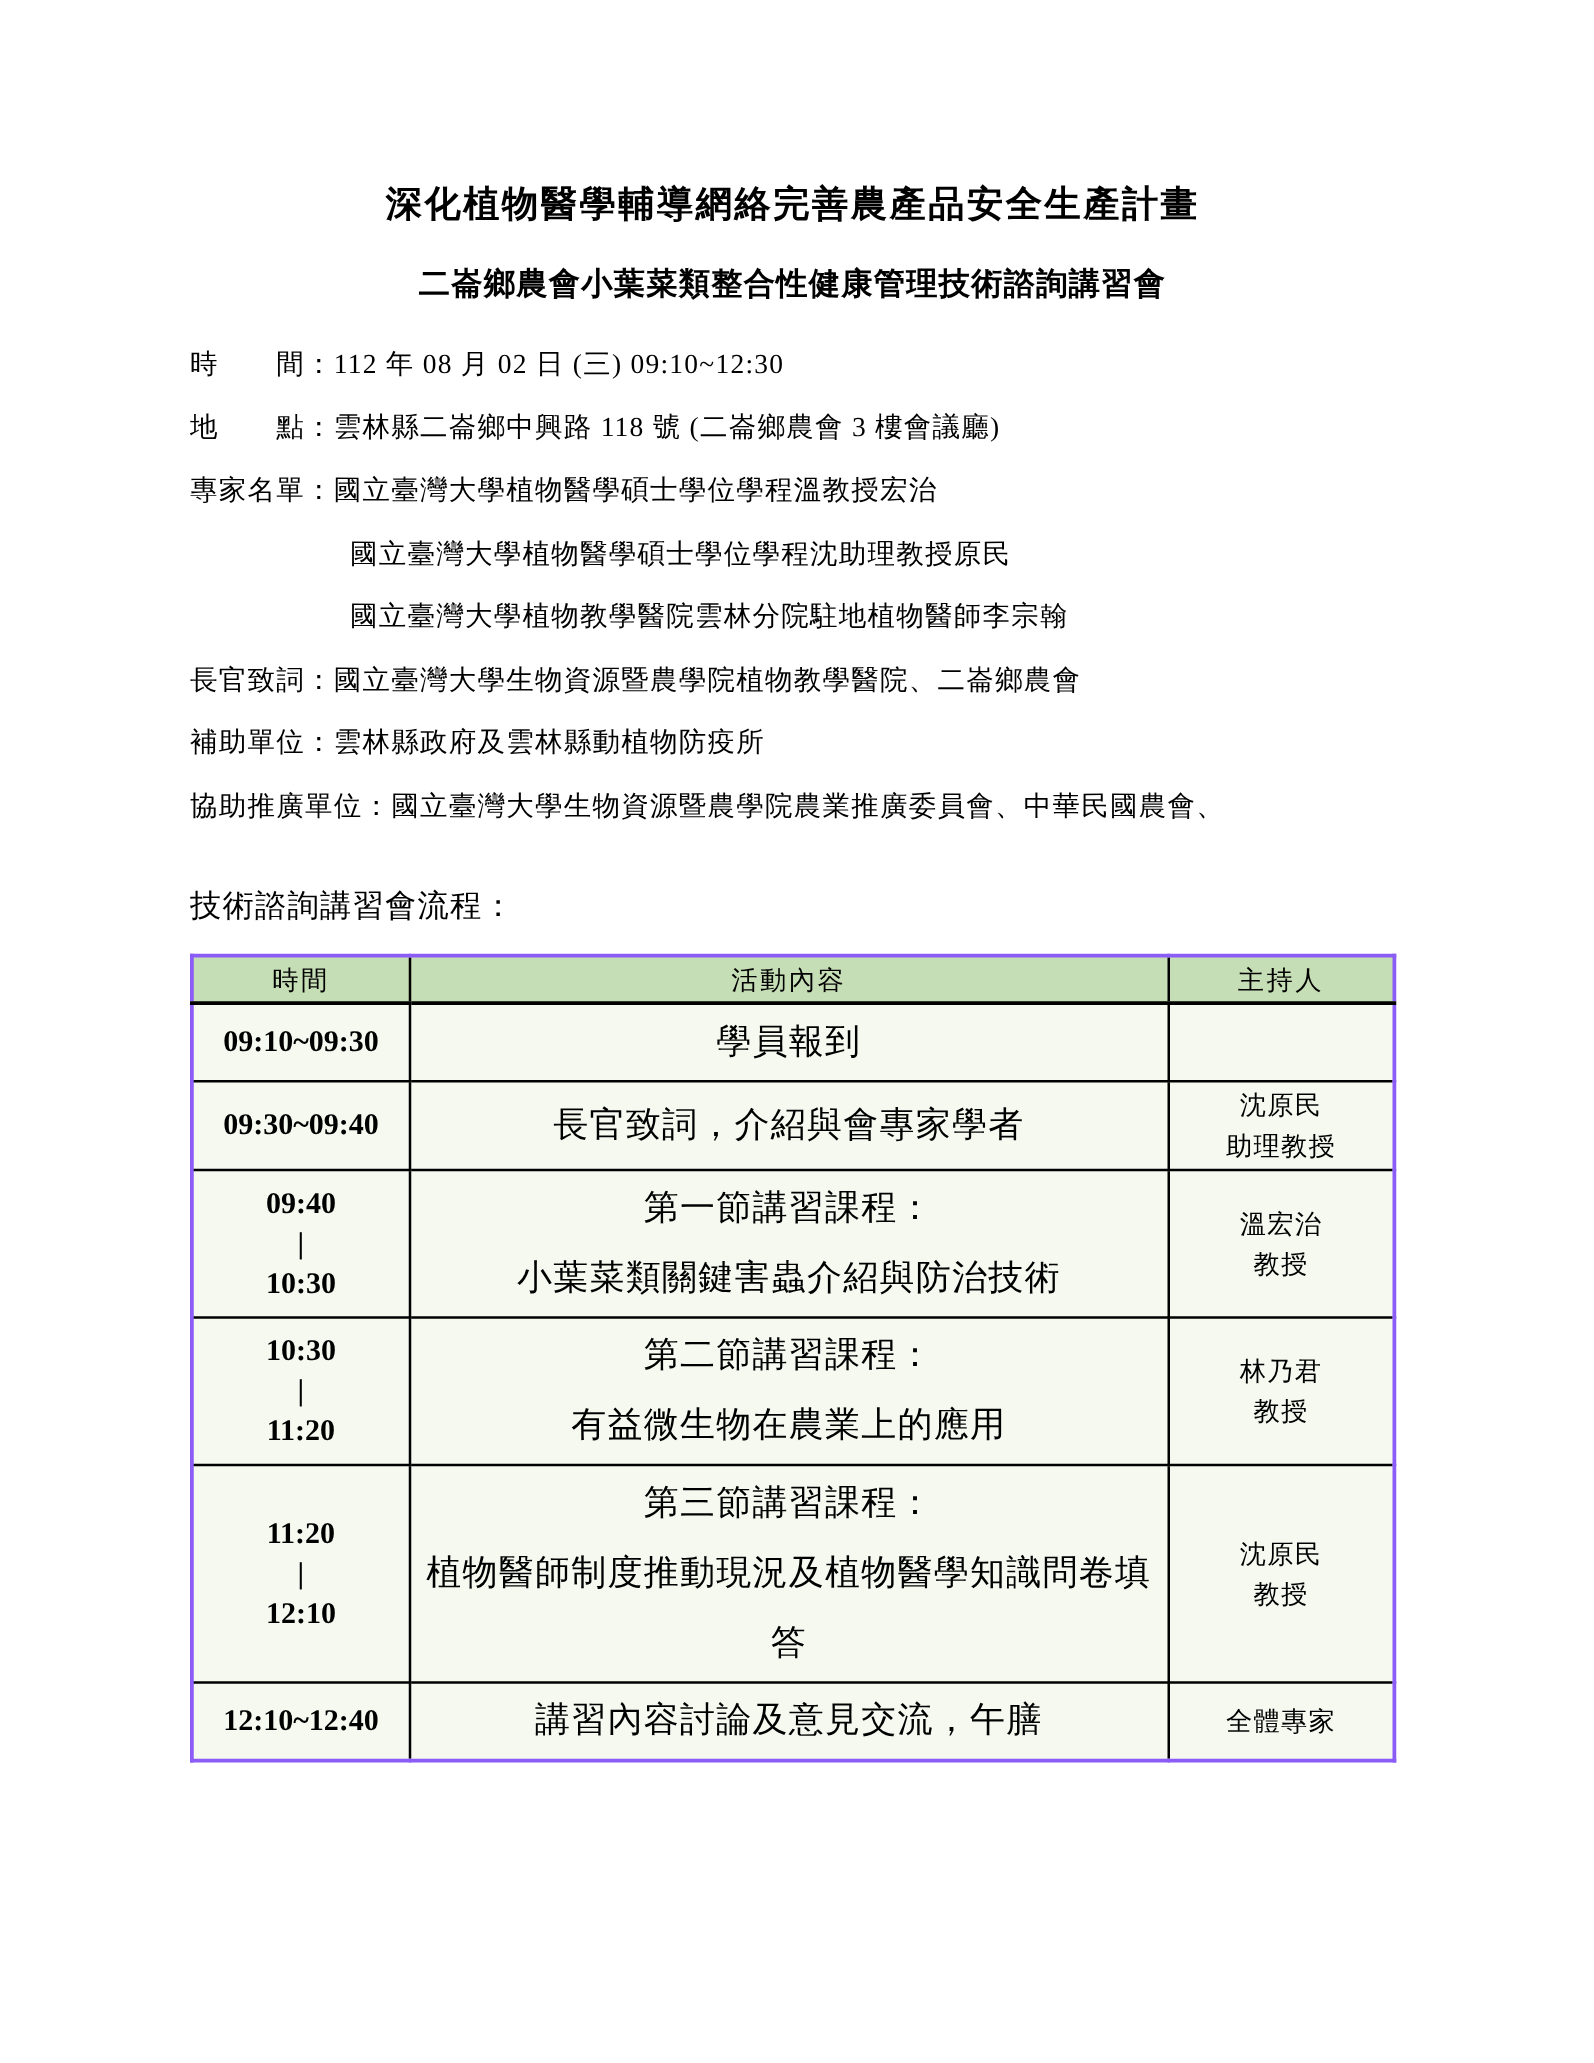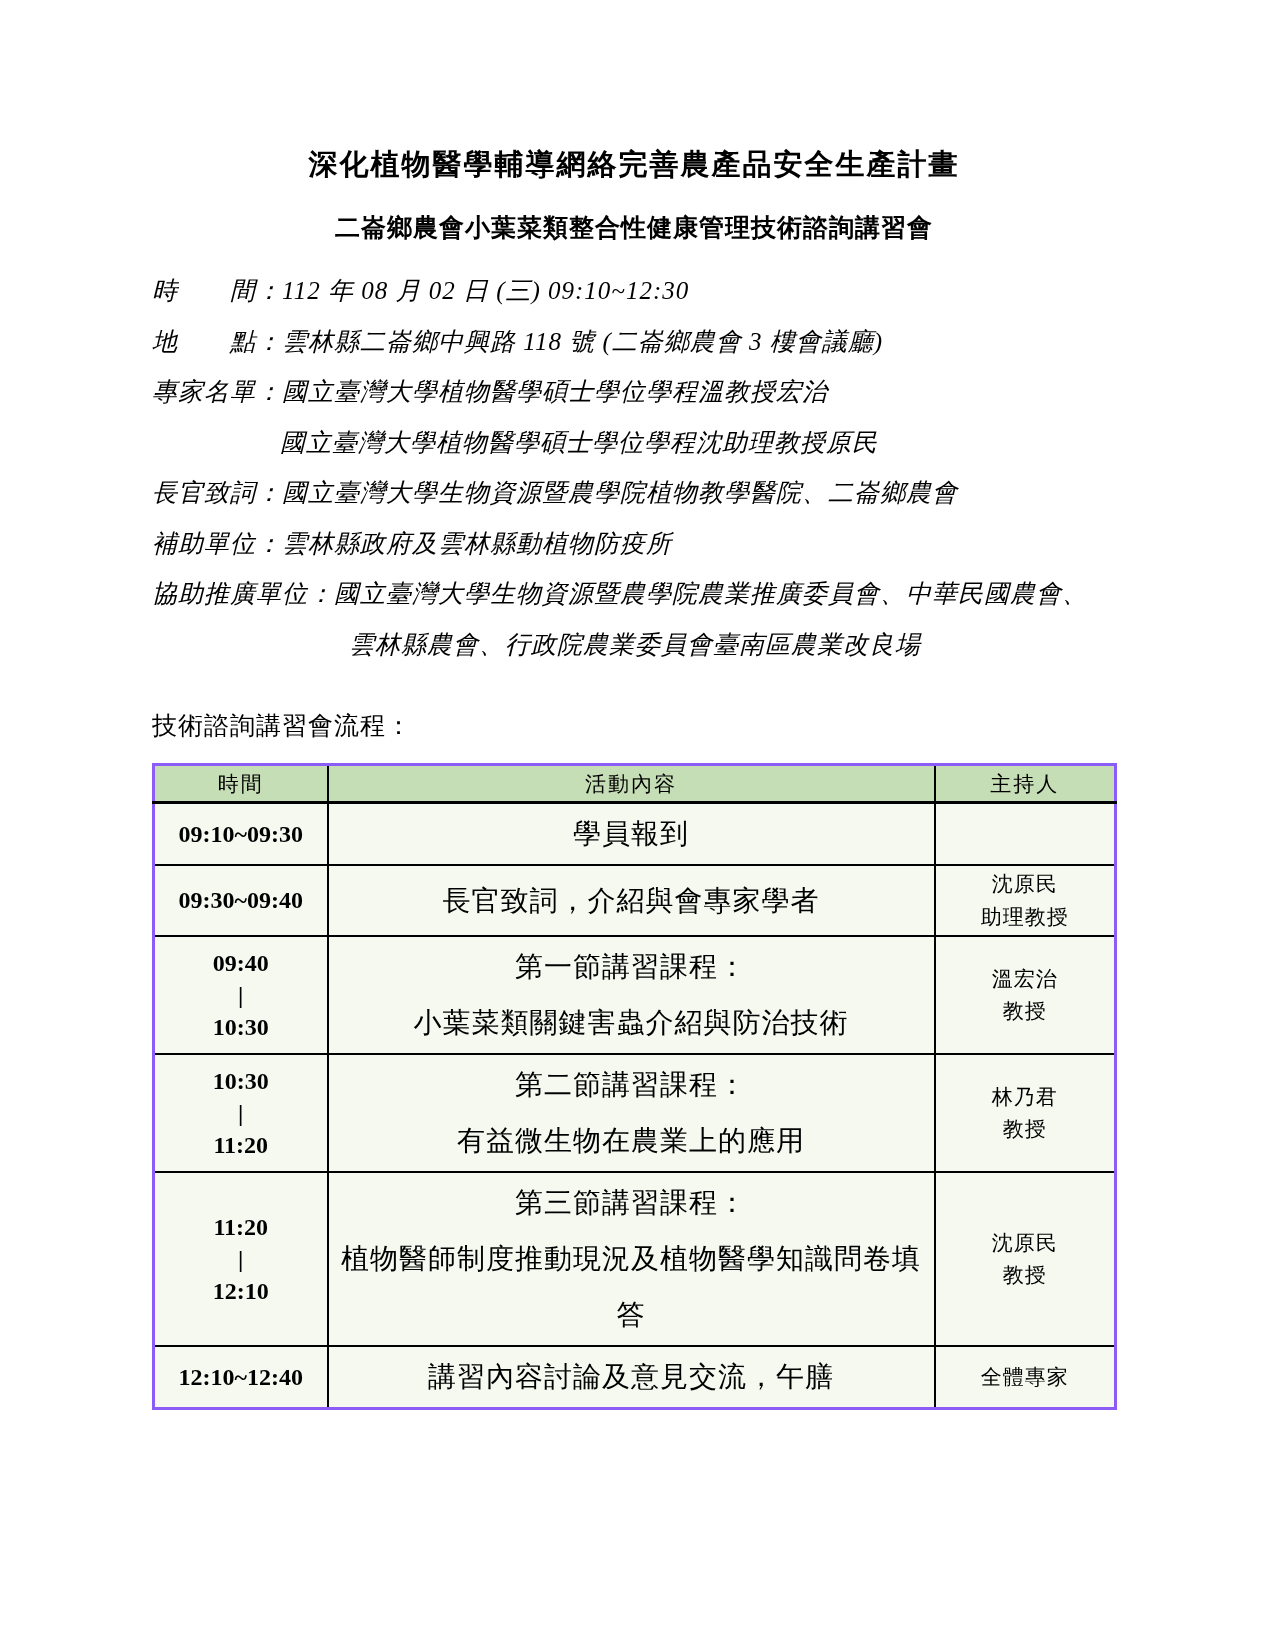--- a/index.html
+++ b/index.html
@@ -18,21 +18,21 @@
   .title{
     text-align:center;font-size:29px;font-weight:bold;
     letter-spacing:2px;line-height:44px;margin:0;
   }
   .subtitle{
     text-align:center;font-size:25px;font-weight:bold;
     letter-spacing:1px;line-height:40px;margin-top:22px;
   }
   .info-block{margin-top:18px;}
   .info-line{
-    font-size:25px;line-height:50.5px;letter-spacing:1px;white-space:nowrap;font-style:italic;
+    font-size:22px;line-height:50.5px;letter-spacing:1px;white-space:nowrap;
   }
   .info-line .lbl{letter-spacing:1px;}
   .indent-a{padding-left:128px;}
   .indent-b{padding-left:197px;}
   .section-heading{
     font-size:25px;letter-spacing:1px;margin-top:36px;line-height:40px;
   }
   table.schedule{
     border-collapse:collapse;margin-top:17px;width:962px;
     border:3px solid #8b5cf6;table-layout:fixed;
@@ -70,24 +70,24 @@
 
   <h1 class="title">深化植物醫學輔導網絡完善農產品安全生產計畫</h1>
 
   <div class="subtitle">二崙鄉農會小葉菜類整合性健康管理技術諮詢講習會</div>
 
   <div class="info-block">
     <div class="info-line"><span class="lbl">時　　間：</span><span>112 年 08 月 02 日 (三) 09:10~12:30</span></div>
     <div class="info-line"><span class="lbl">地　　點：</span><span>雲林縣二崙鄉中興路 118 號 (二崙鄉農會 3 樓會議廳)</span></div>
     <div class="info-line"><span class="lbl">專家名單：</span><span>國立臺灣大學植物醫學碩士學位學程溫教授宏治</span></div>
     <div class="info-line indent-a"><span>國立臺灣大學植物醫學碩士學位學程沈助理教授原民</span></div>
+    <div class="info-line indent-a"><span>國立臺灣大學植物教學醫院雲林分院駐地植物醫師李宗翰</span></div>
     <div class="info-line"><span class="lbl">長官致詞：</span><span>國立臺灣大學生物資源暨農學院植物教學醫院、二崙鄉農會</span></div>
     <div class="info-line"><span class="lbl">補助單位：</span><span>雲林縣政府及雲林縣動植物防疫所</span></div>
     <div class="info-line"><span class="lbl">協助推廣單位：</span><span>國立臺灣大學生物資源暨農學院農業推廣委員會、中華民國農會、</span></div>
-    <div class="info-line indent-b"><span>雲林縣農會、行政院農業委員會臺南區農業改良場</span></div>
   </div>
 
   <div class="section-heading">技術諮詢講習會流程：</div>
 
   <table class="schedule">
     <colgroup>
       <col style="width:174px">
       <col style="width:607px">
       <col style="width:181px">
     </colgroup>

